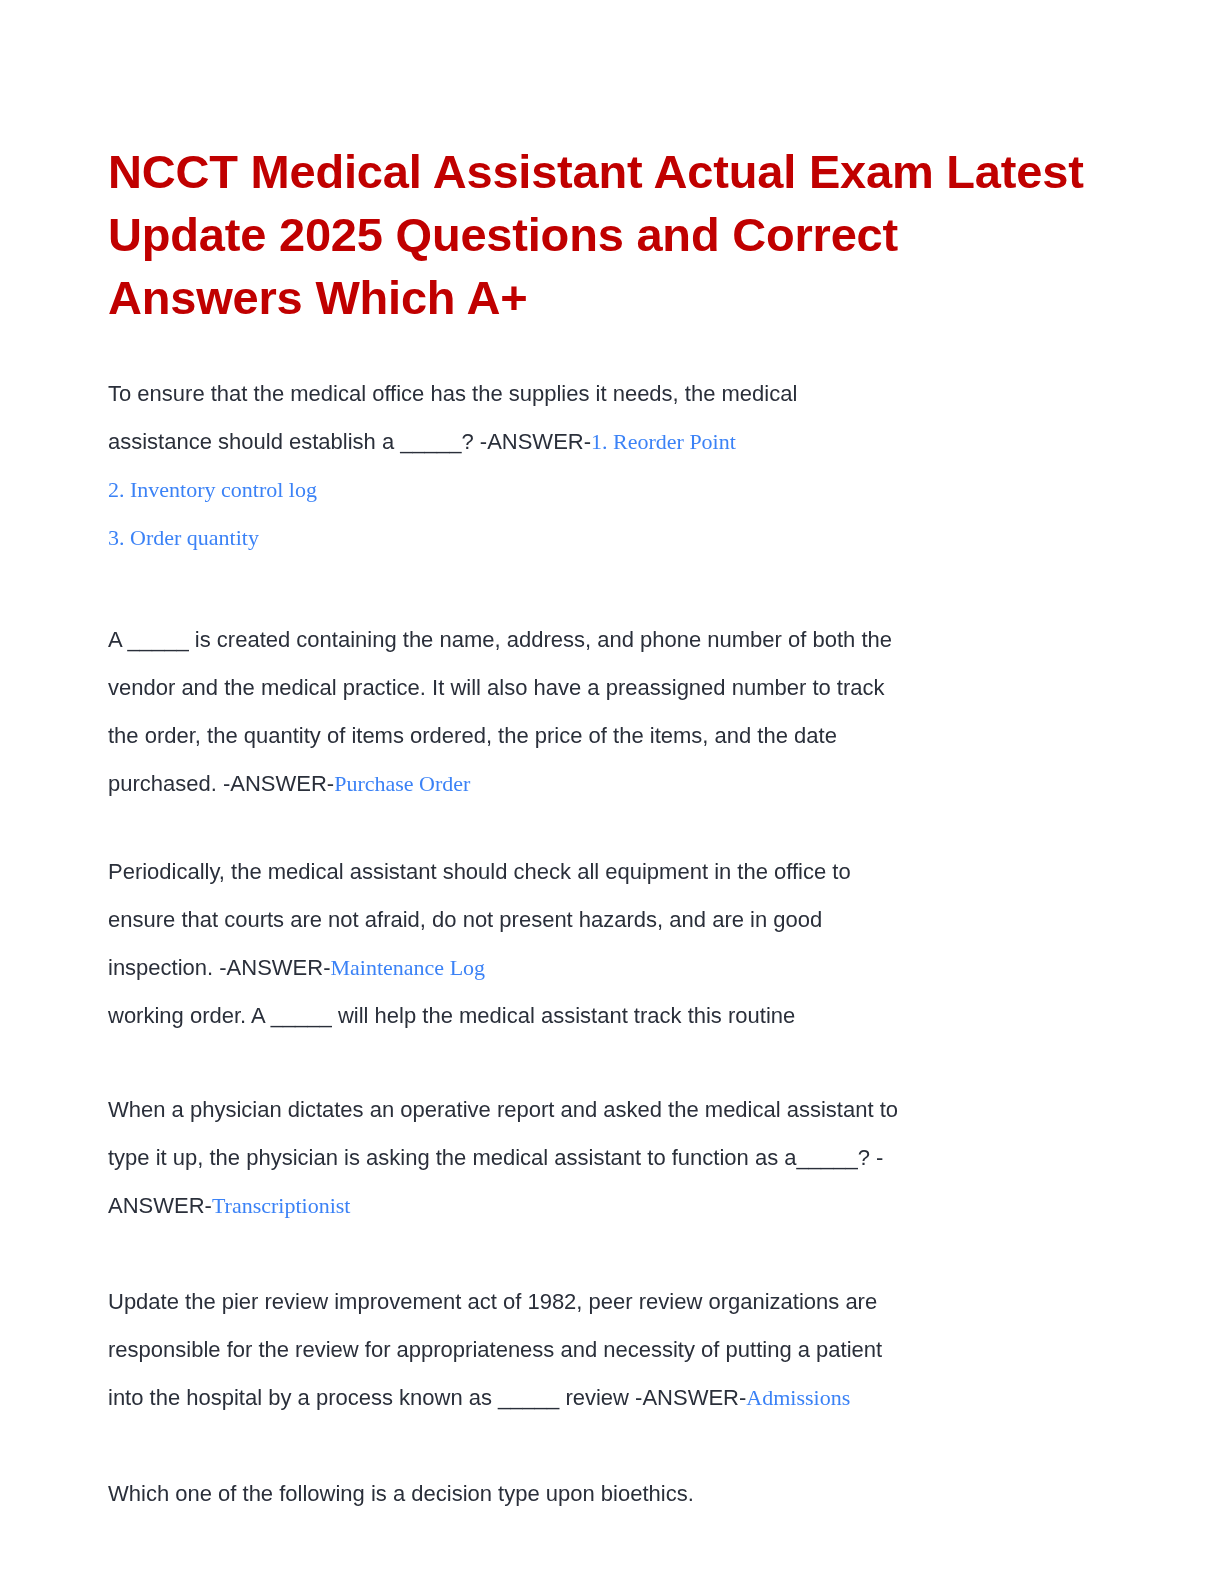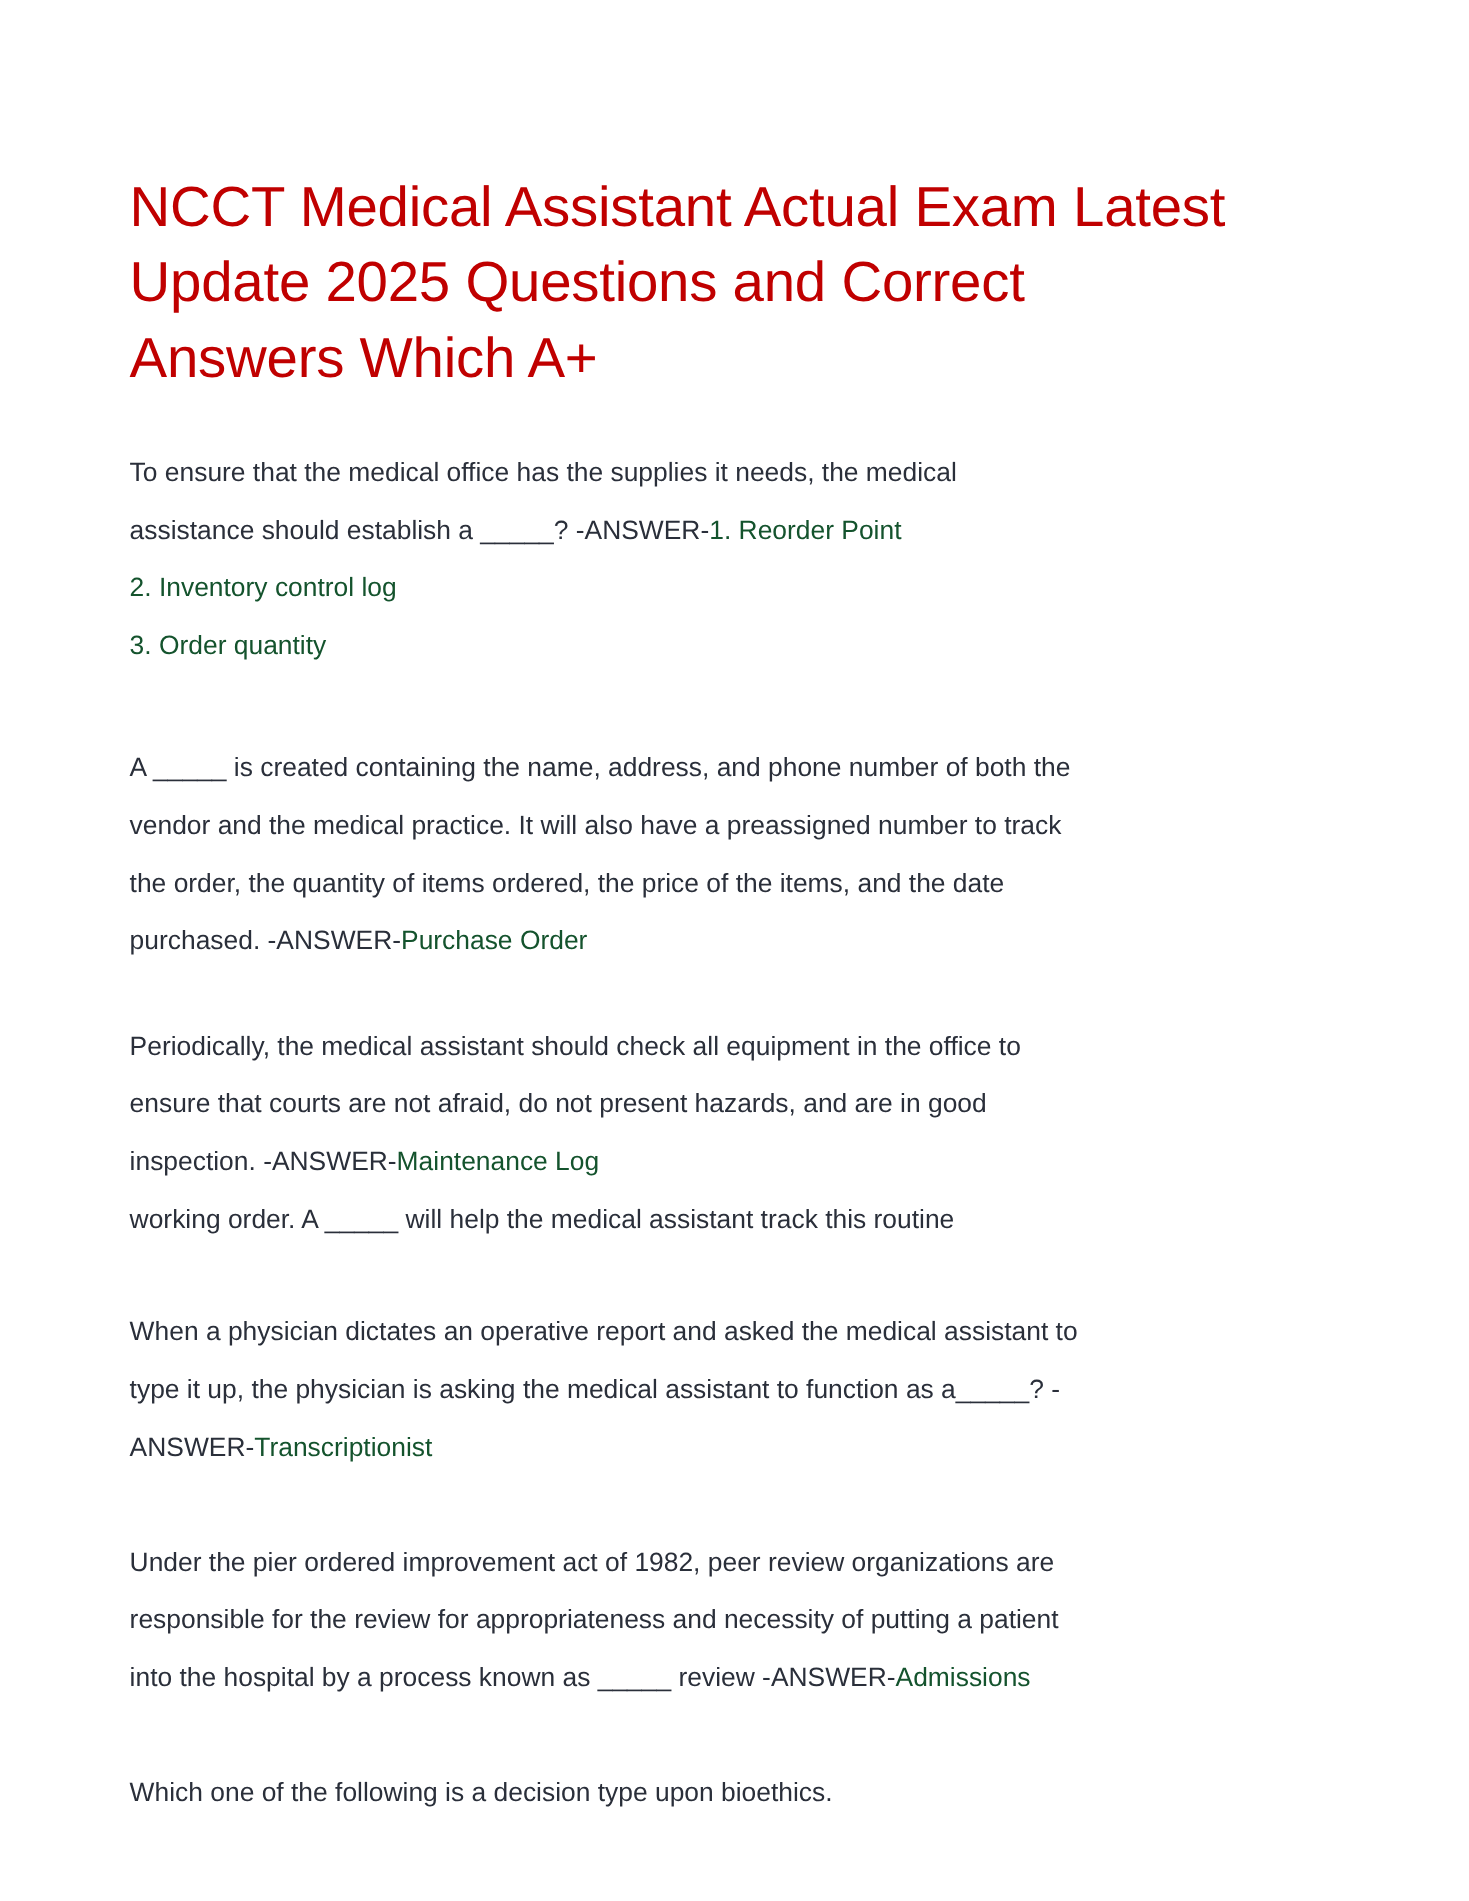--- a/index.html
+++ b/index.html
@@ -15,34 +15,35 @@
       font-family: "Liberation Sans", sans-serif;
     }
     .page {
       position: absolute;
       left: 108px;
       top: 140px;
       width: 1010px;
     }
     .title {
       color: #c00000;
-      font-weight: normal;
+      font-weight: bold;
       font-size: 47px;
       line-height: 63px;
       margin: 0;
       letter-spacing: -0.2px;
     }
     .qa {
       color: #2a2f3a;
       font-size: 22px;
       line-height: 48px;
       margin: 0;
     }
     .answer {
-      color: #14532d;
+      color: #3b82f6;
+      font-family: Liberation Serif, serif;
     }
     .q1 { position: absolute; top: 230px; }
     .line { display: block; white-space: nowrap; }
   </style>
 </head>
 <body>
 
 <div class="page">
   <h1 class="title">
     <span class="line">NCCT Medical Assistant Actual Exam Latest</span>
@@ -74,21 +75,21 @@
     <span class="line">working order. A _____ will help the medical assistant track this routine</span>
   </p>
 
   <p class="qa" style="position:absolute; top:1086px;">
     <span class="line">When a physician dictates an operative report and asked the medical assistant to</span>
     <span class="line">type it up, the physician is asking the medical assistant to function as a_____? -</span>
     <span class="line"><span>ANSWER-</span><span class="answer">Transcriptionist</span></span>
   </p>
 
   <p class="qa" style="position:absolute; top:1278px;">
-    <span class="line">Under the pier ordered improvement act of 1982, peer review organizations are</span>
+    <span class="line">Update the pier review improvement act of 1982, peer review organizations are</span>
     <span class="line">responsible for the review for appropriateness and necessity of putting a patient</span>
     <span class="line"><span>into the hospital by a process known as _____ review -ANSWER-</span><span class="answer">Admissions</span></span>
   </p>
 
   <p class="qa" style="position:absolute; top:1470px;">
     <span class="line">Which one of the following is a decision type upon bioethics.</span>
   </p>
 
 </div>
 

